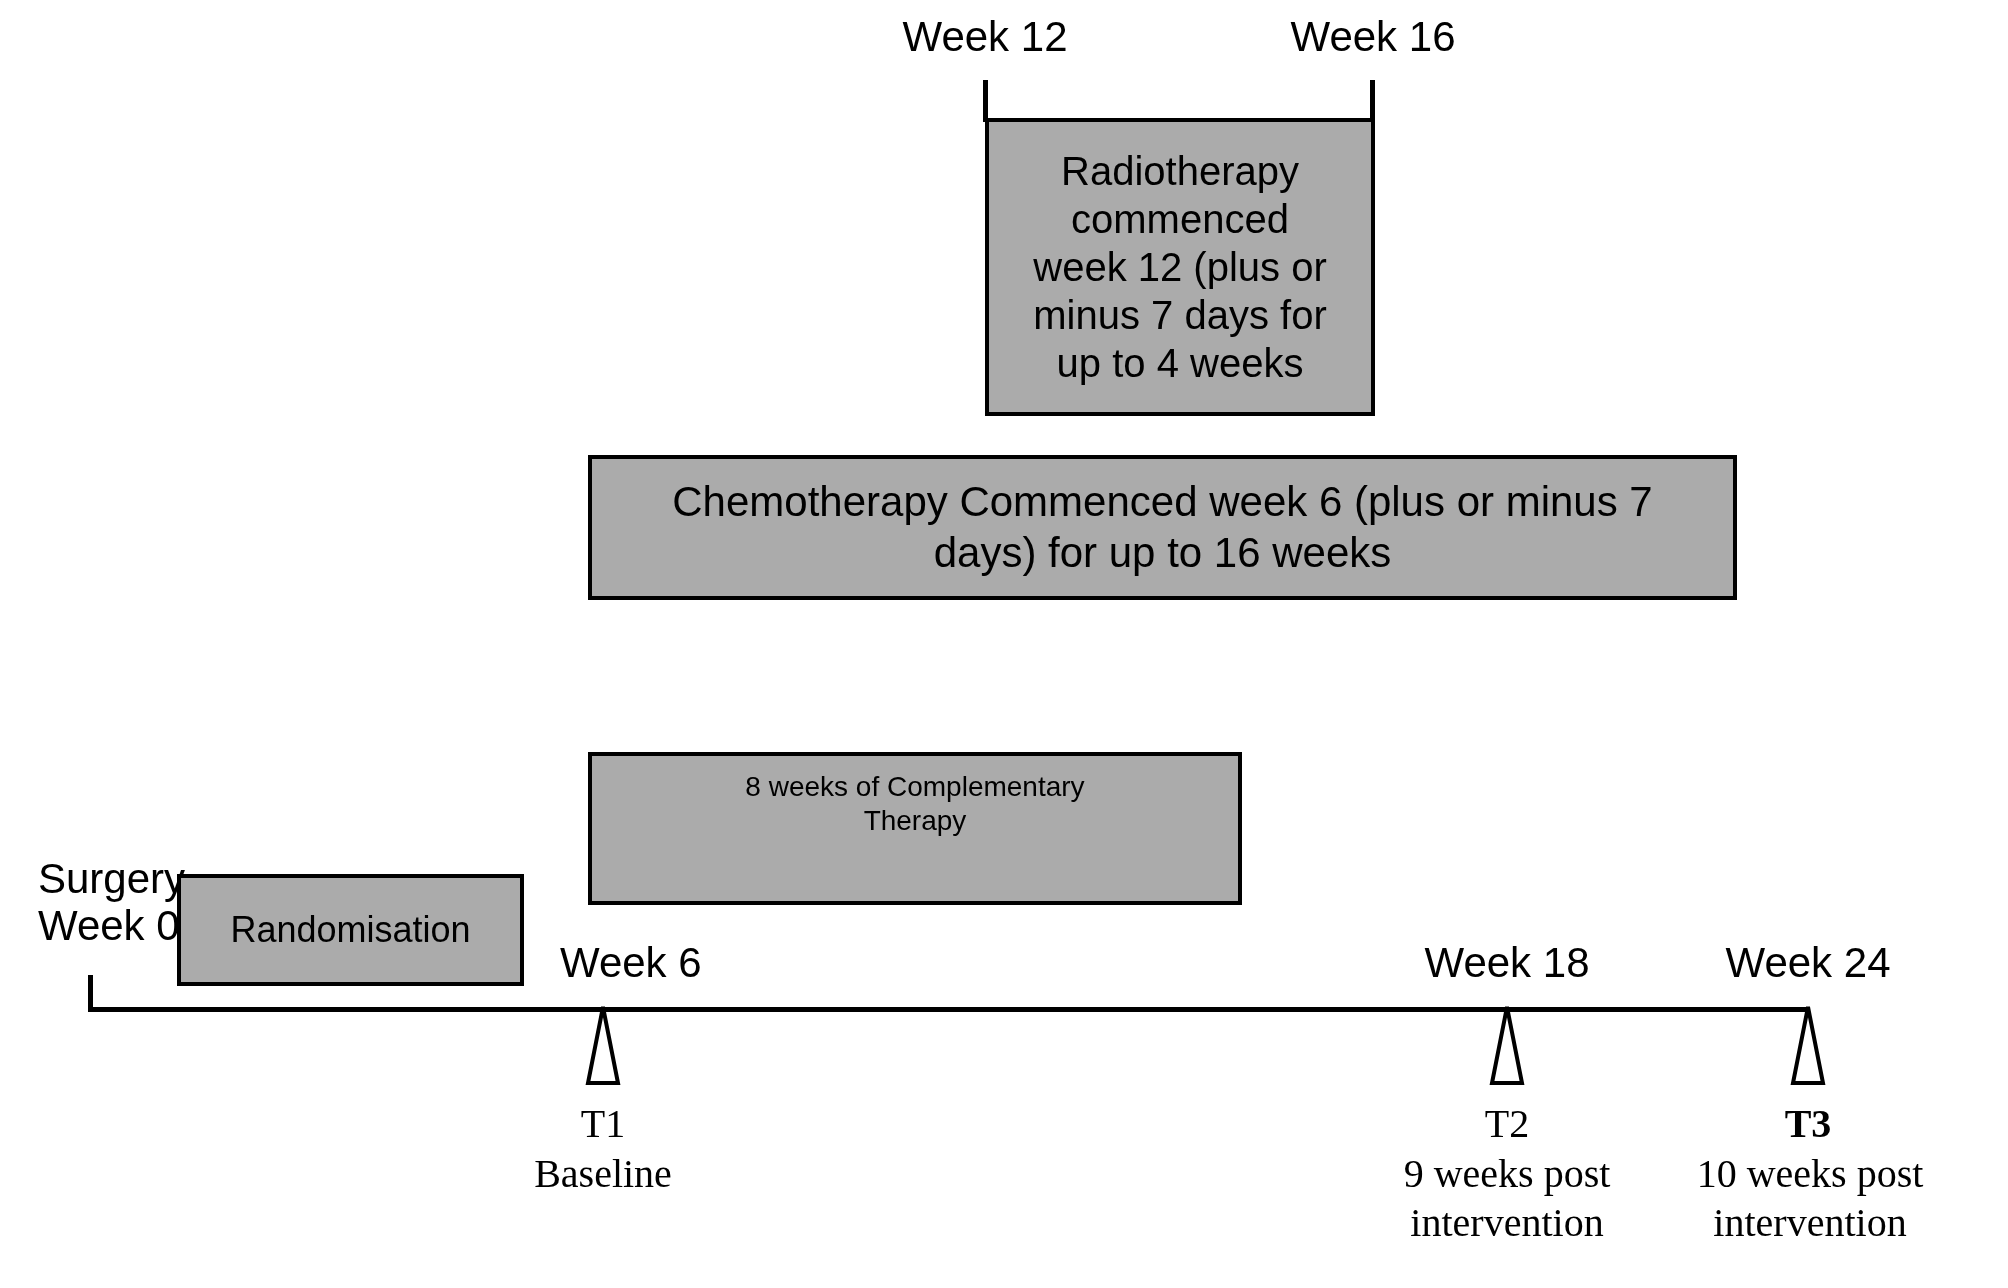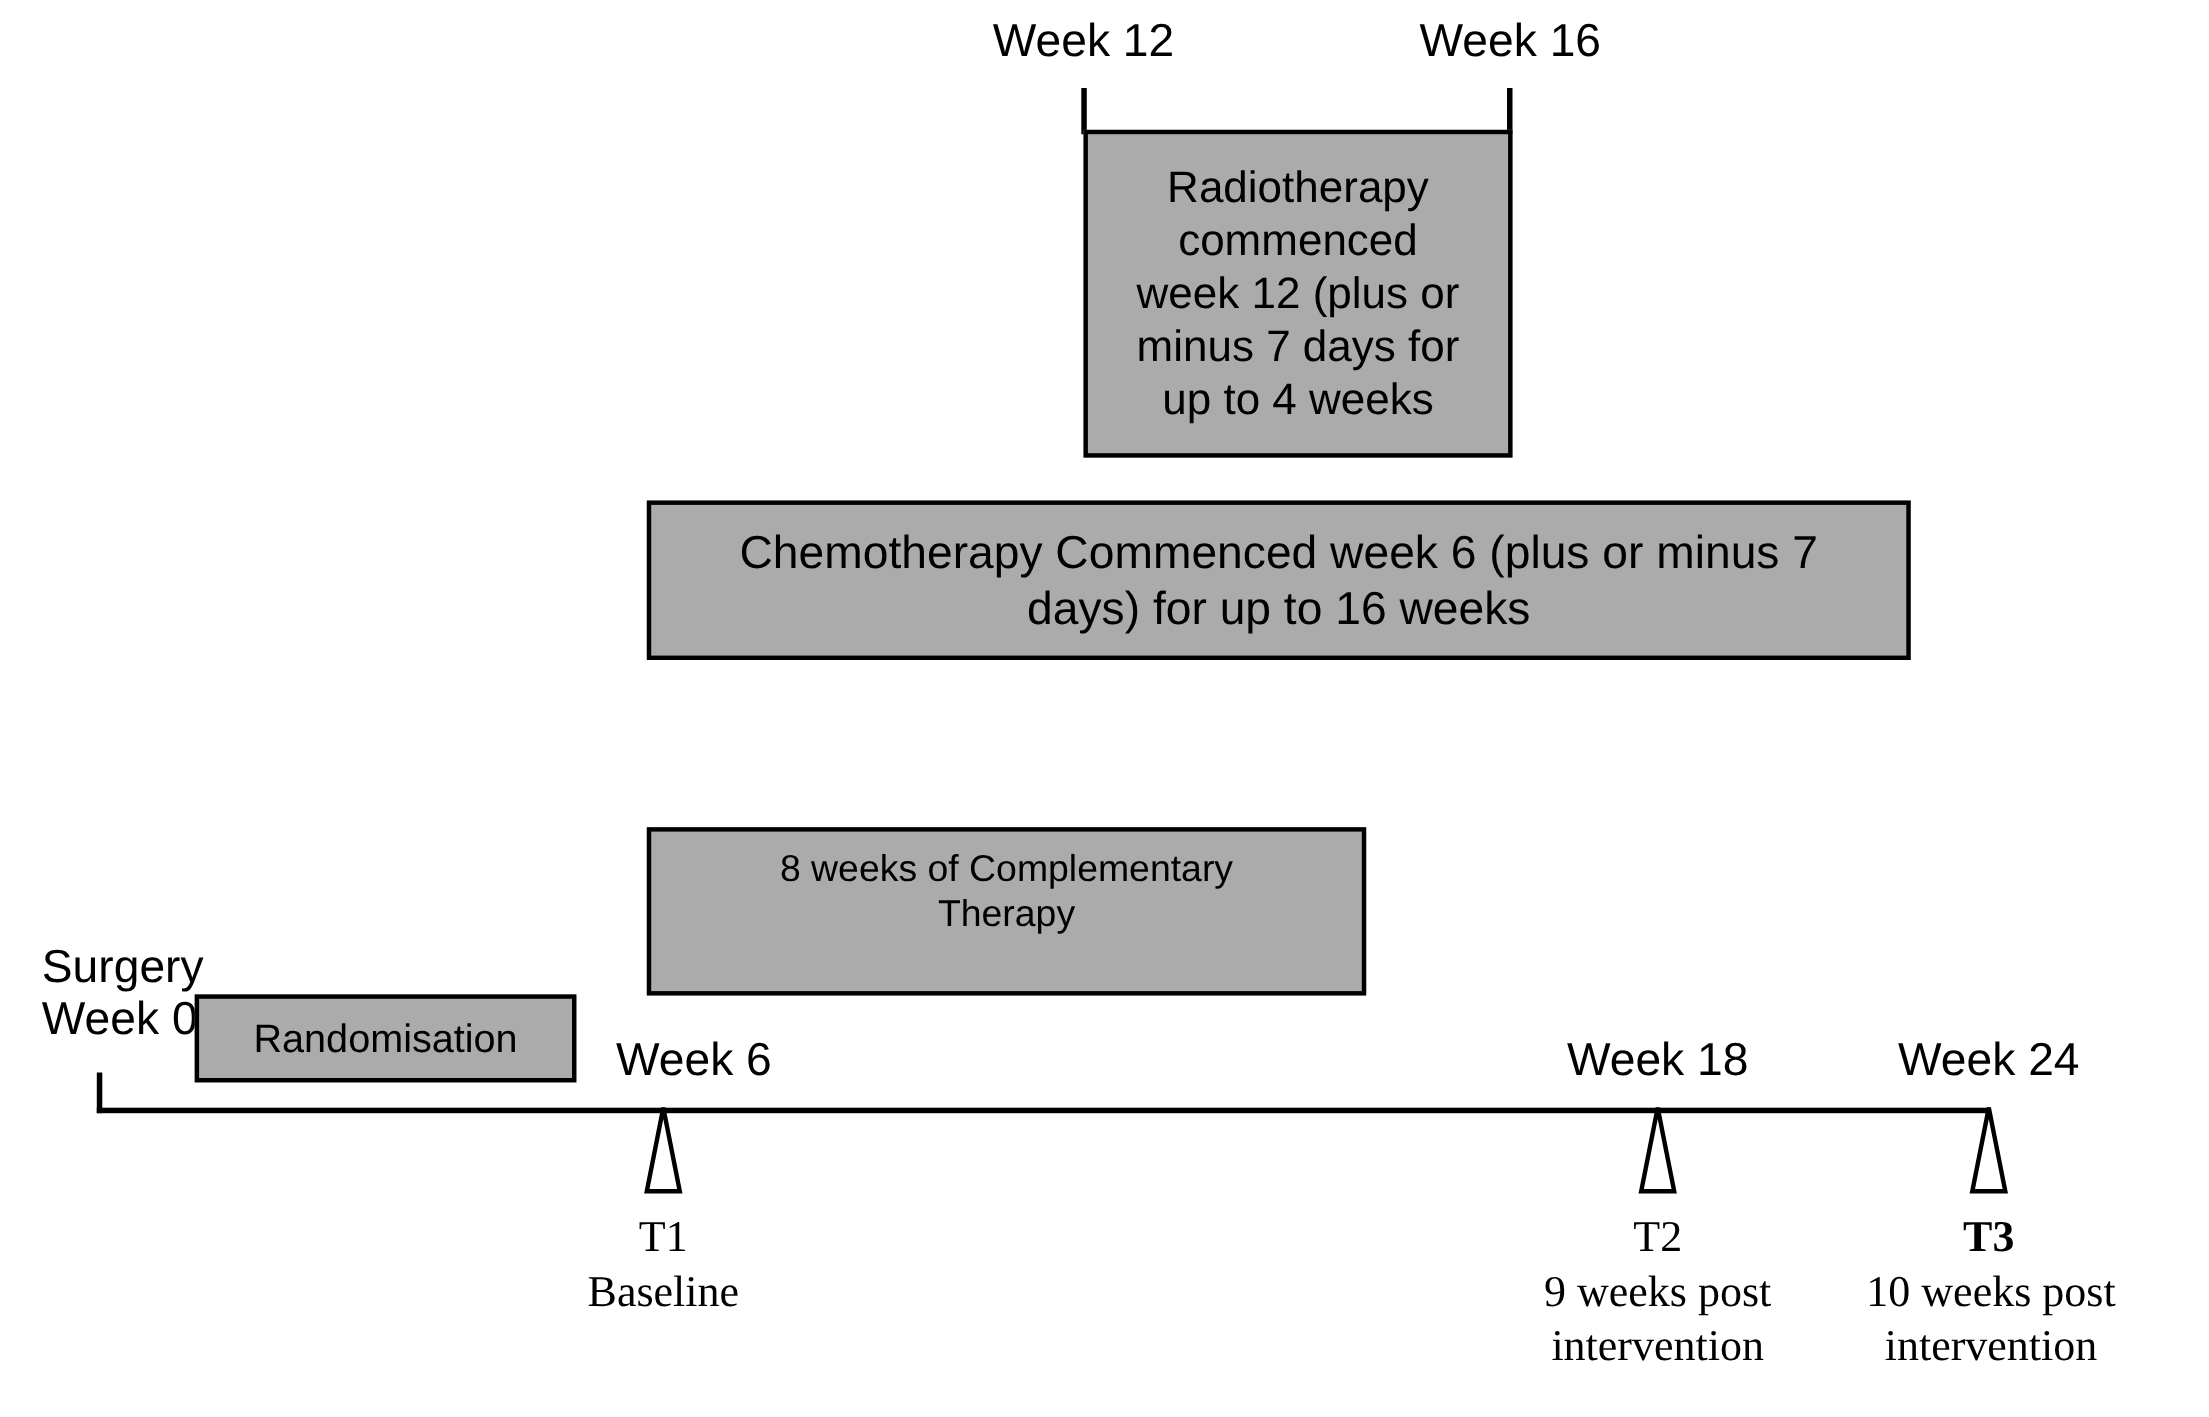--- a/index.html
+++ b/index.html
@@ -118,28 +118,28 @@
 minus 7 days for
 up to 4 weeks</div>
   </div>
 
   <div class="gbox" style="left:588px; top:455px; width:1149px; height:145px; align-items:center;">
     <div class="gbox-text" style="font-size:42px;">Chemotherapy Commenced week 6 (plus or minus 7
 days) for up to 16 weeks</div>
   </div>
 
   <div class="gbox" style="left:588px; top:752px; width:654px; height:153px; align-items:flex-start; padding-top:14px;">
-    <div class="gbox-text" style="font-size:34px;">8 weeks of Complementary
+    <div class="gbox-text" style="font-size:28px;">8 weeks of Complementary
 Therapy</div>
   </div>
 
   <div class="surgery-label" style="left:0; top:855px;margin-left:38px;">Surgery
 Week 0</div>
 
-  <div class="gbox" style="left:177px; top:874px; width:347px; height:80px; align-items:center;margin-top:30px;">
+  <div class="gbox" style="left:177px; top:874px; width:347px; height:112px; align-items:center;">
     <div class="gbox-text" style="font-size:36px;">Randomisation</div>
   </div>
 
   <div class="week-label" style="left:540px; top:940px; width:250px; text-align:left; padding-left:20px; box-sizing:border-box;">Week 6</div>
   <div class="week-label" style="left:1382px; top:940px; width:250px;">Week 18</div>
   <div class="week-label" style="left:1683px; top:940px; width:250px;">Week 24</div>
 
   <div class="axis-start-tick" style="left:88px; top:975px; height:37px;"></div>
   <div class="axis-line" style="left:88px; top:1007px; width:1722px;"></div>
 

